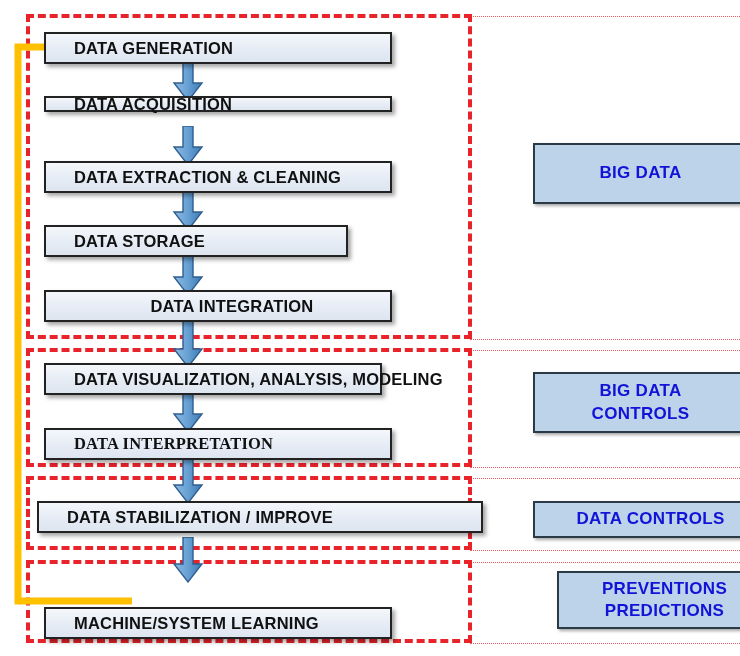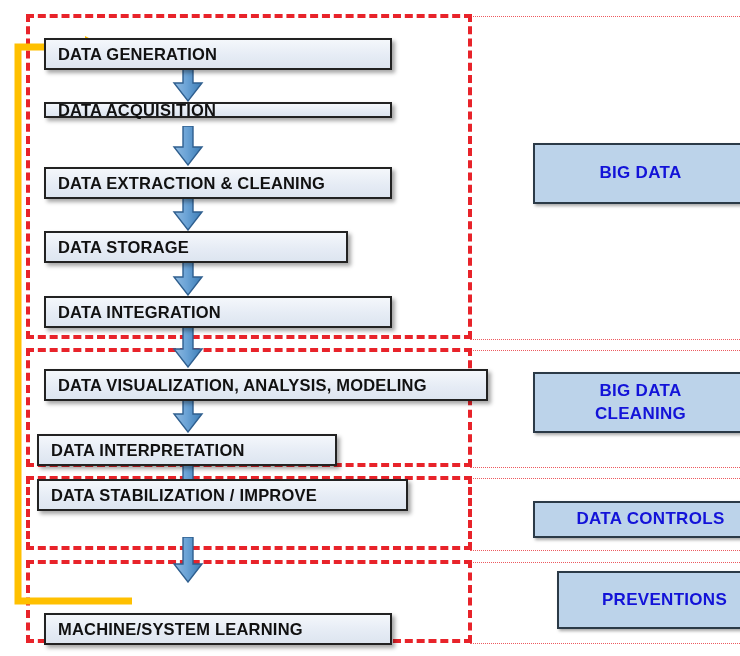--- a/index.html
+++ b/index.html
@@ -36,22 +36,21 @@
 
   
   .proc {
     position: absolute;
     box-sizing: border-box;
     border: 2px solid #222222;
     background: linear-gradient(to bottom, #f4f7fb 0%, #e6ecf5 55%, #dde5f0 100%);
     box-shadow: 3px 3px 4px rgba(0,0,0,.35);
     display: flex;
     align-items: center;
-    padding-left: 12px;
-    margin-top: 6px;
+    padding-left: 28px;
   }
   .proc span {
     font-size: 16.5px;
     font-weight: bold;
     color: #111111;
     letter-spacing: .2px;
     white-space: nowrap;
   }
 
   
@@ -168,43 +167,44 @@
   </div>
   <div class="proc" style="left:44px; top:96px; width:348px; height:16px;">
     <span>DATA ACQUISITION</span>
   </div>
   <div class="proc" style="left:44px; top:161px; width:348px; height:32px;">
     <span>DATA EXTRACTION &amp; CLEANING</span>
   </div>
   <div class="proc" style="left:44px; top:225px; width:304px; height:32px;">
     <span>DATA STORAGE</span>
   </div>
-  <div class="proc" style="left:44px; top:290px; width:348px; height:32px;">
+  <div class="proc" style="left:44px; top:290px; width:348px; height:32px;justify-content:center;">
     <span>DATA INTEGRATION</span>
   </div>
-  <div class="proc" style="left:44px; top:363px; width:444px; height:32px;">
+  <div class="proc" style="left:44px; top:363px; width:338px; height:32px;">
     <span>DATA VISUALIZATION, ANALYSIS, MODELING</span>
   </div>
-  <div class="proc" style="left:37px; top:428px; width:300px; height:32px;">
+  <div class="proc" style="left:44px; top:428px; width:348px; height:32px;font-family:Liberation Serif, serif;">
     <span>DATA INTERPRETATION</span>
   </div>
-  <div class="proc" style="left:37px; top:473px; width:371px; height:32px;">
+  <div class="proc" style="left:37px; top:501px; width:446px; height:32px;">
     <span>DATA STABILIZATION / IMPROVE</span>
   </div>
   <div class="proc" style="left:44px; top:607px; width:348px; height:32px;">
     <span>MACHINE/SYSTEM LEARNING</span>
   </div>
 
   <div class="cat" style="left:488px; top:143px; width:215px; height:61px;">
     <span>BIG DATA</span>
   </div>
   <div class="cat" style="left:488px; top:372px; width:215px; height:61px;">
     <span>BIG DATA</span>
-    <span>CLEANING</span>
+    <span>CONTROLS</span>
   </div>
   <div class="cat" style="left:488px; top:501px; width:235px; height:37px;">
     <span>DATA CONTROLS</span>
   </div>
   <div class="cat" style="left:512px; top:571px; width:215px; height:58px;">
     <span>PREVENTIONS</span>
+    <span>PREDICTIONS</span>
   </div>
 
 </div>
 
 </body></html>

